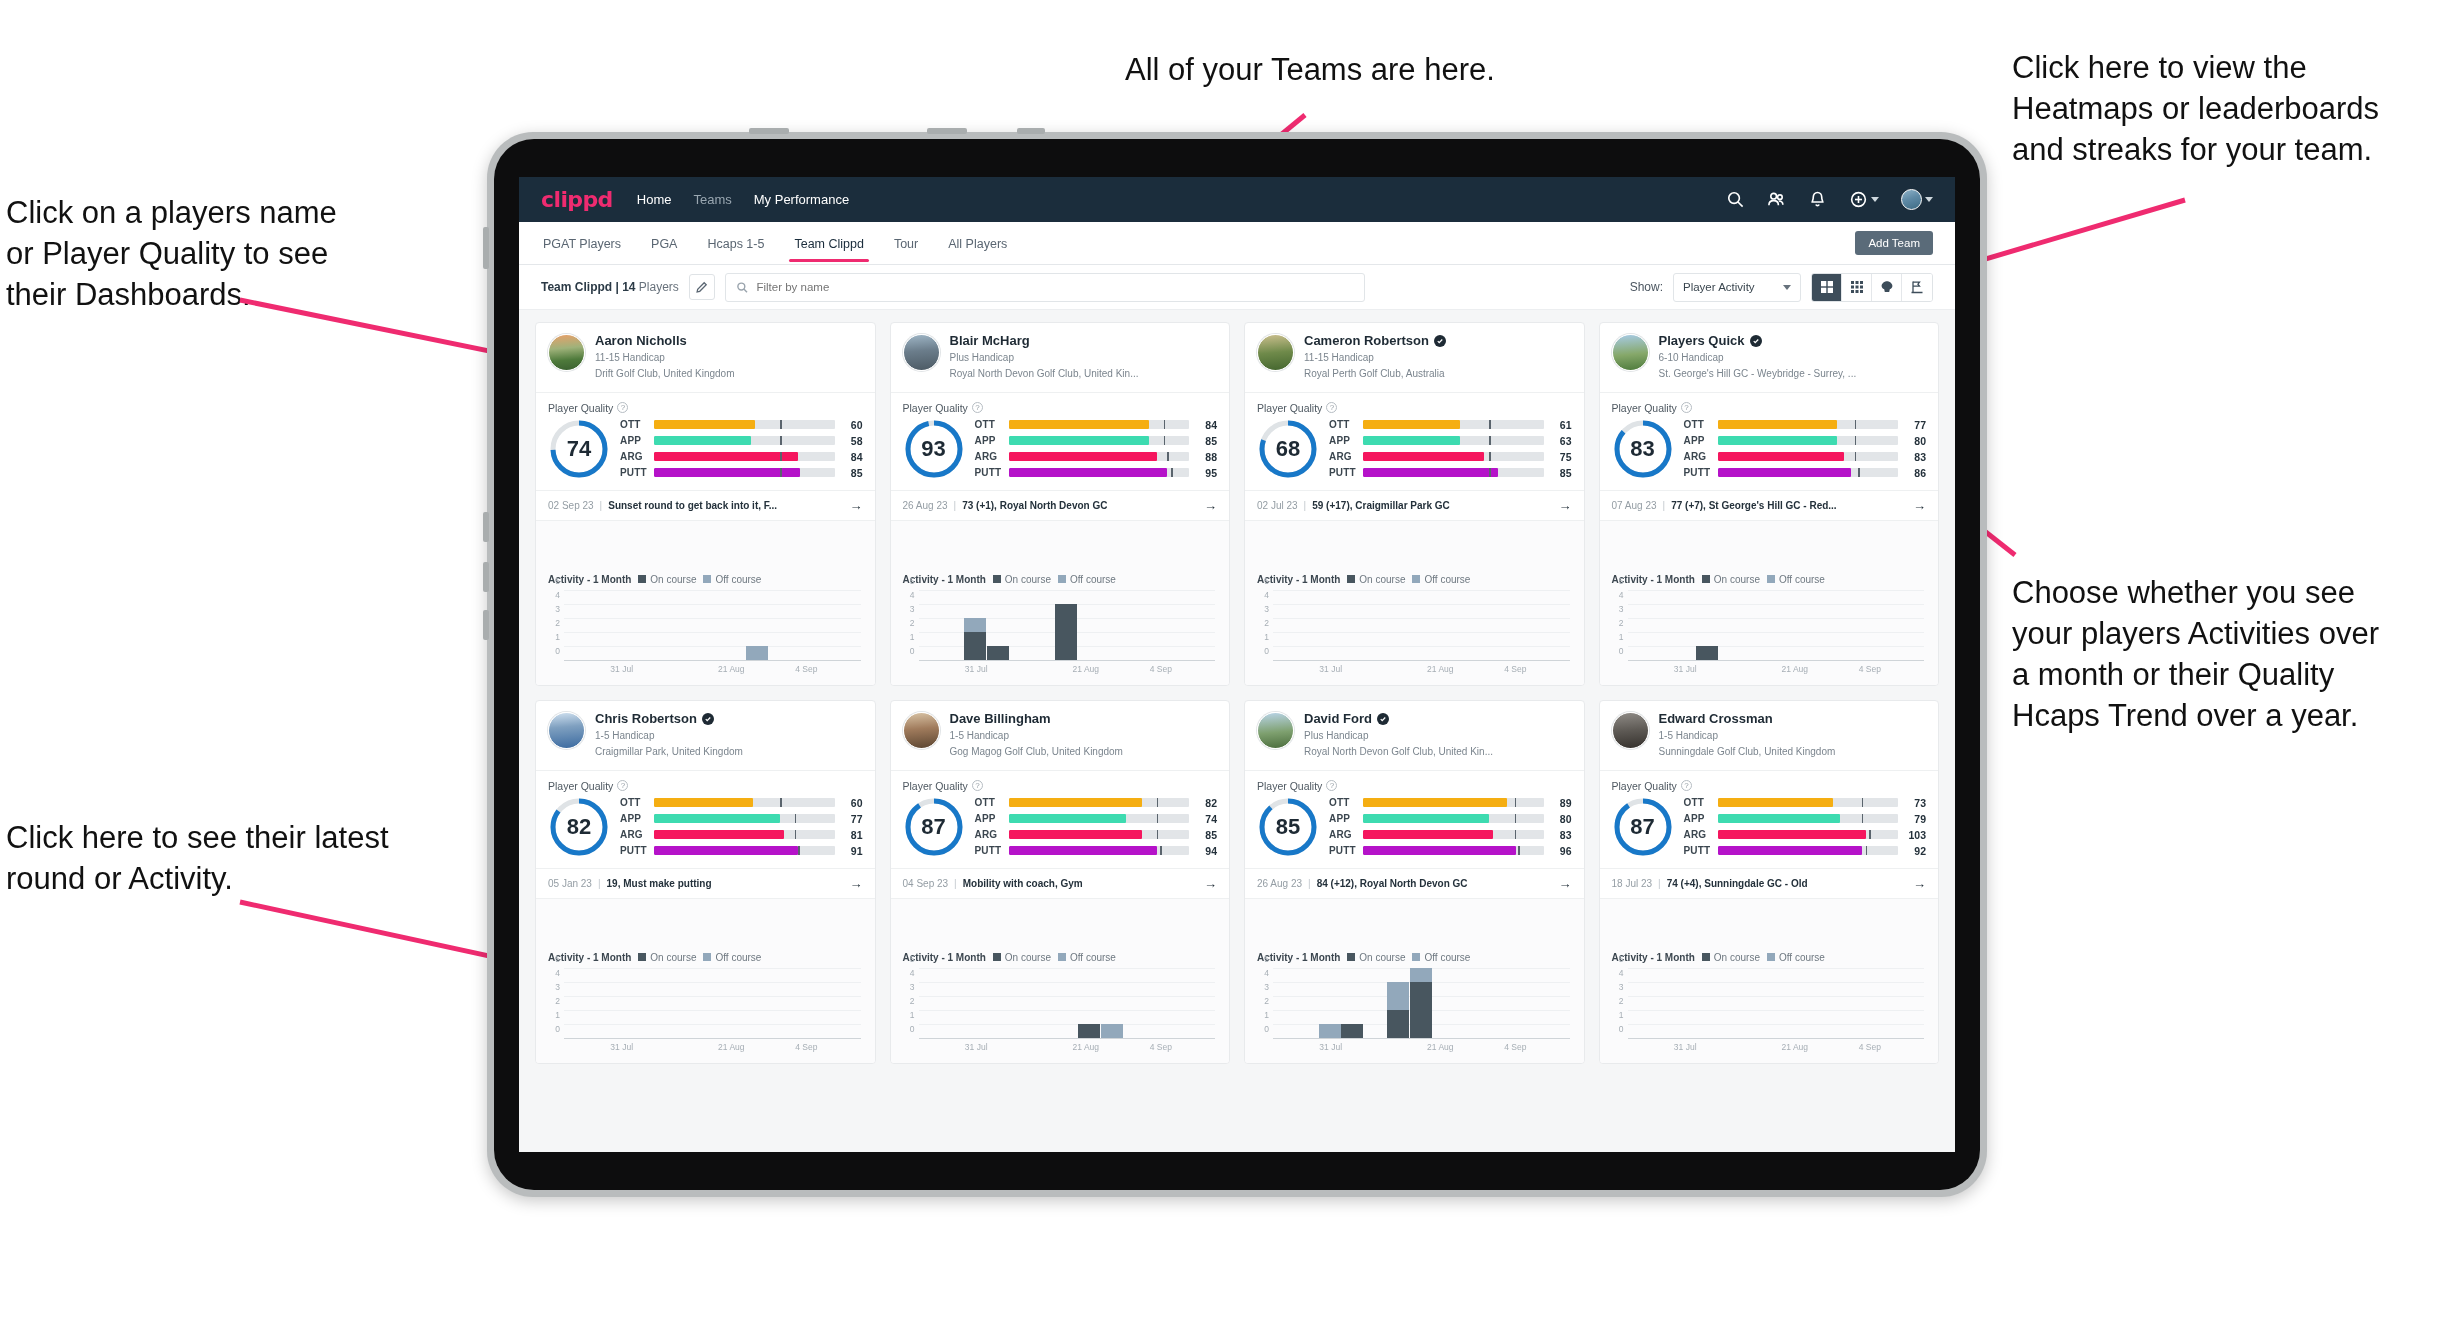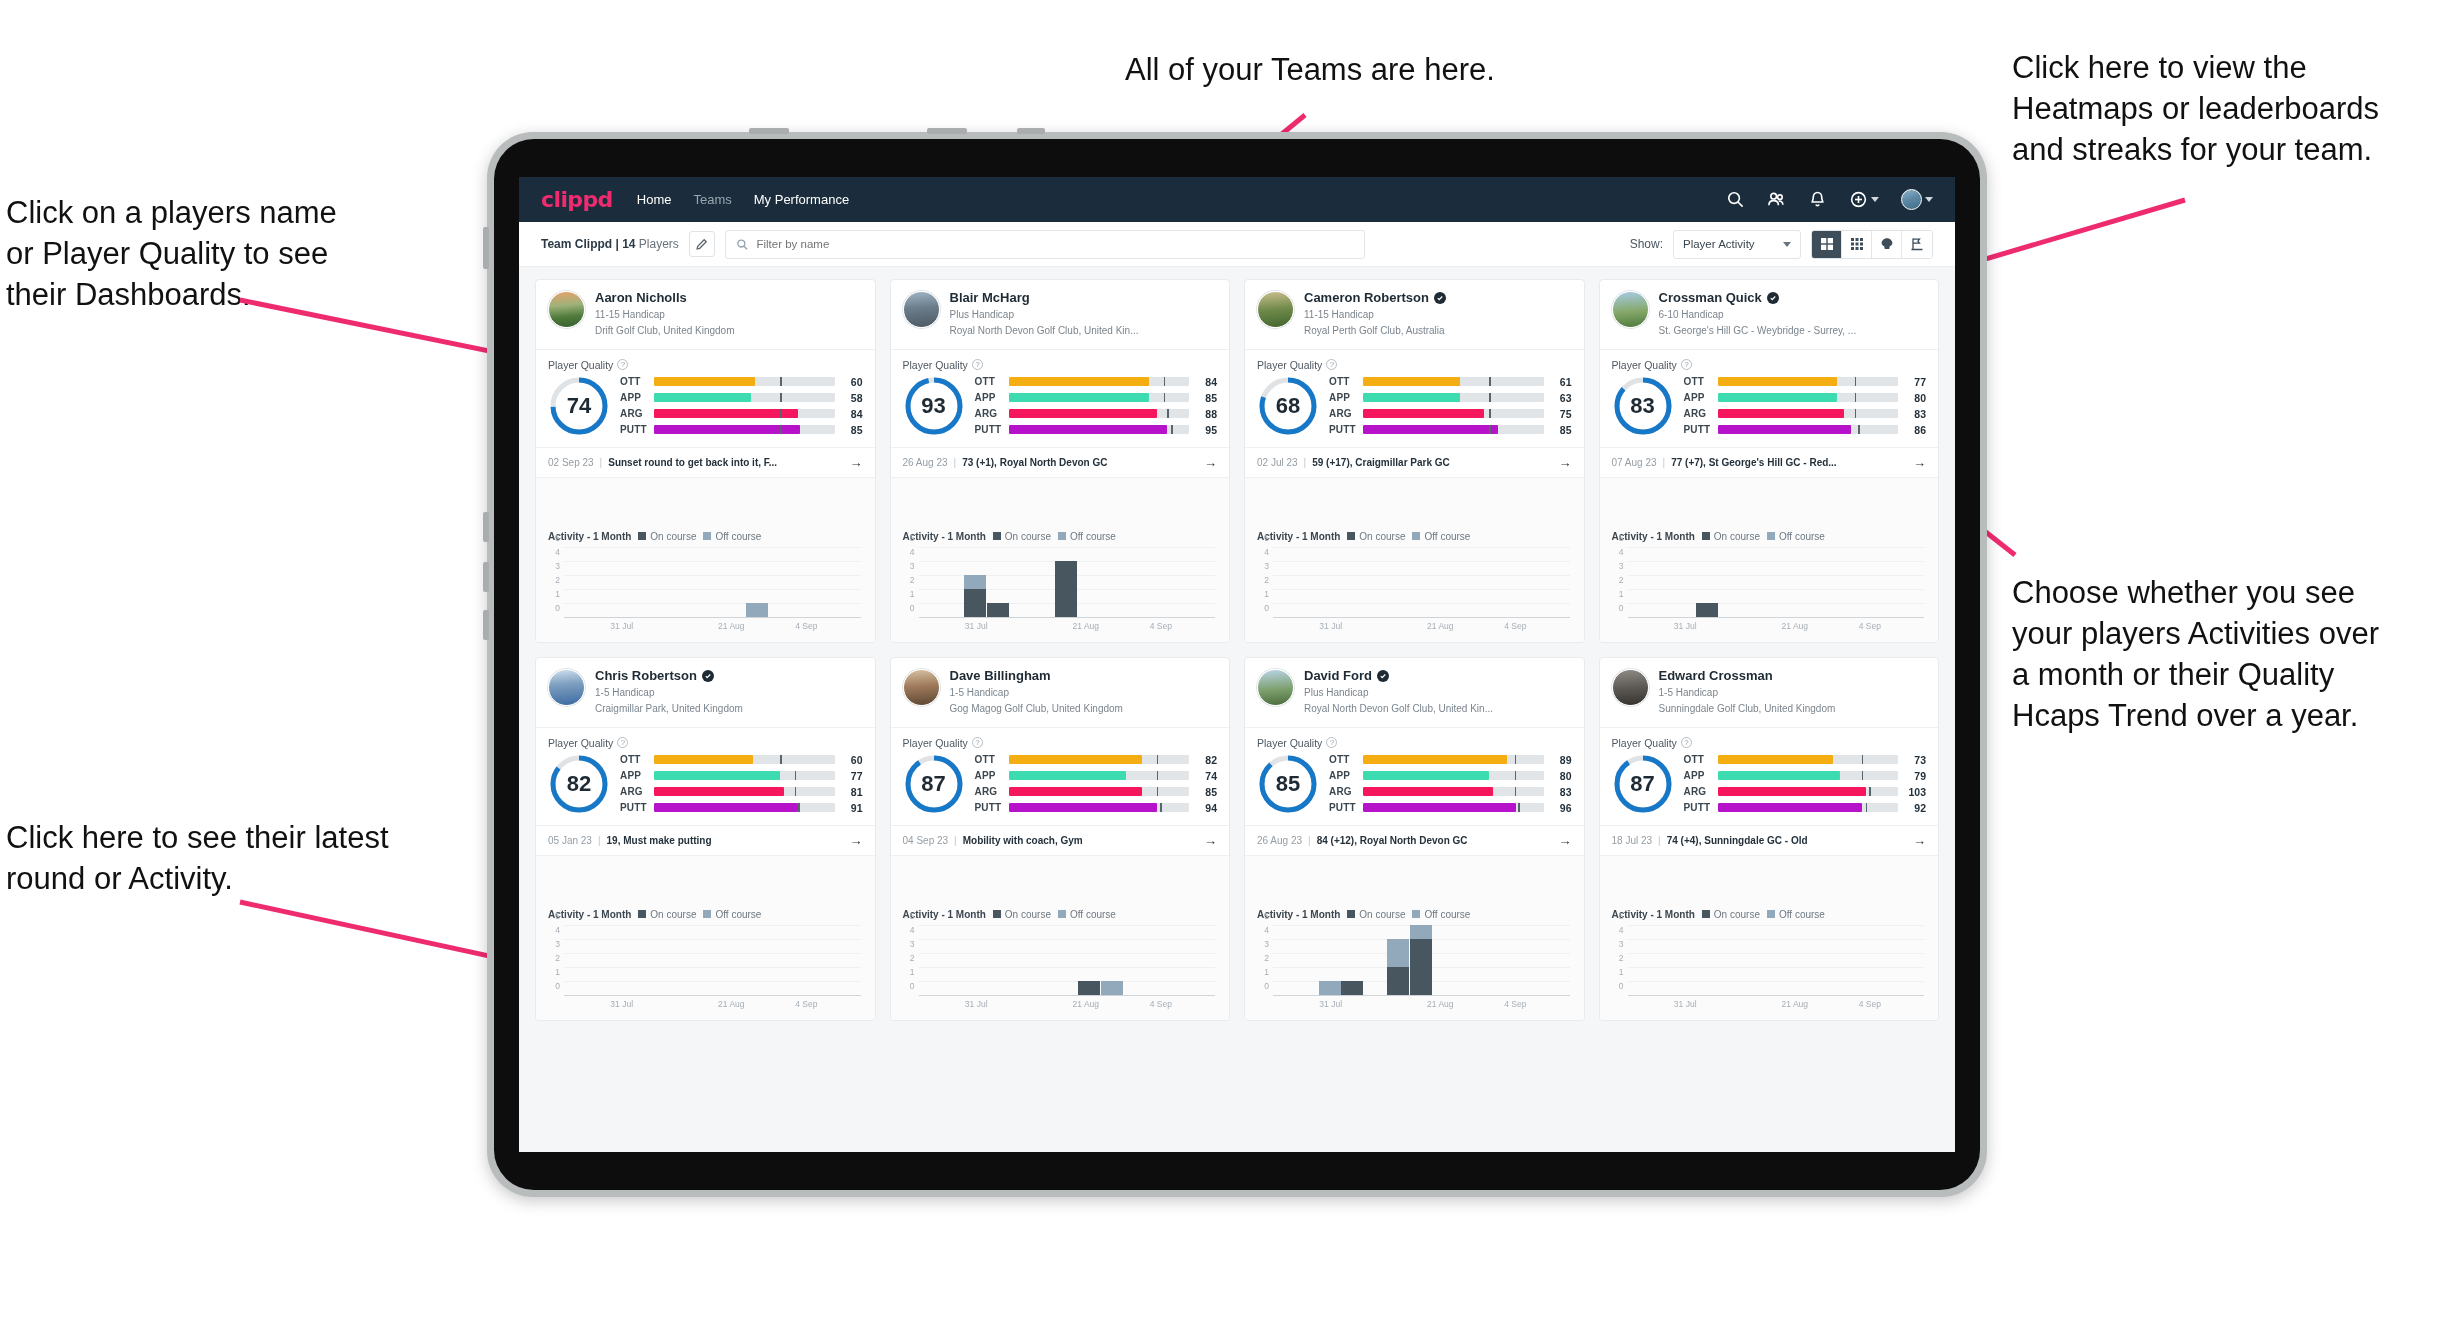--- a/index.html
+++ b/index.html
@@ -257,20 +257,29 @@
               </svg>
             <i class="caret" style="font-style:normal;"></i>
           </span>
           <span style="display:flex;align-items:center;">
             <span class="avatar-nav"></span>
             <i class="caret" style="font-style:normal;"></i>
           </span>
         </div>
       </div>
 
+      <div class="tabsrow">
+        <div class="tab">PGAT Players</div>
+        <div class="tab">PGA</div>
+        <div class="tab">Hcaps 1-5</div>
+        <div class="tab active">Team Clippd</div>
+        <div class="tab">Tour</div>
+        <div class="tab">All Players</div>
+        <button class="add-team">Add Team</button>
+      </div>
 
       <div class="filterrow">
         <div class="teamlabel">
           <span>Team Clippd | 14</span><span class="thin"> Players</span>
         </div>
         <div class="pencil-btn">
           <svg viewBox="0 0 16 16">
               <path d="M11.3 2.2l2.5 2.5-8 8-3.2.7.7-3.2z"></path>
             </svg>
         </div>
@@ -674,21 +683,21 @@
                     <span class="xlab" style="left:84%">4 Sep</span>
                   </span>
       </div>
     </div>
   </div>
   <div class="card">
     <div class="card-head">
       <span class="pavatar pa3"></span>
       <span style="min-width:0;">
         <span class="pname">
-          <span>Crossman Quick</span>
+          <span>Players Quick</span>
           <i class="verif" style="font-style:normal;">
                       <svg viewBox="0 0 10 10">
                         <path d="M2.2 5.2l1.8 1.8 3.8-3.8"></path>
                       </svg>
                     </i>
         </span>
         <span class="pmeta" style="display:block">6-10 Handicap</span>
         <span class="pmeta" style="display:block">St. George's Hill GC - Weybridge - Surrey, ...</span>
       </span>
     </div>

